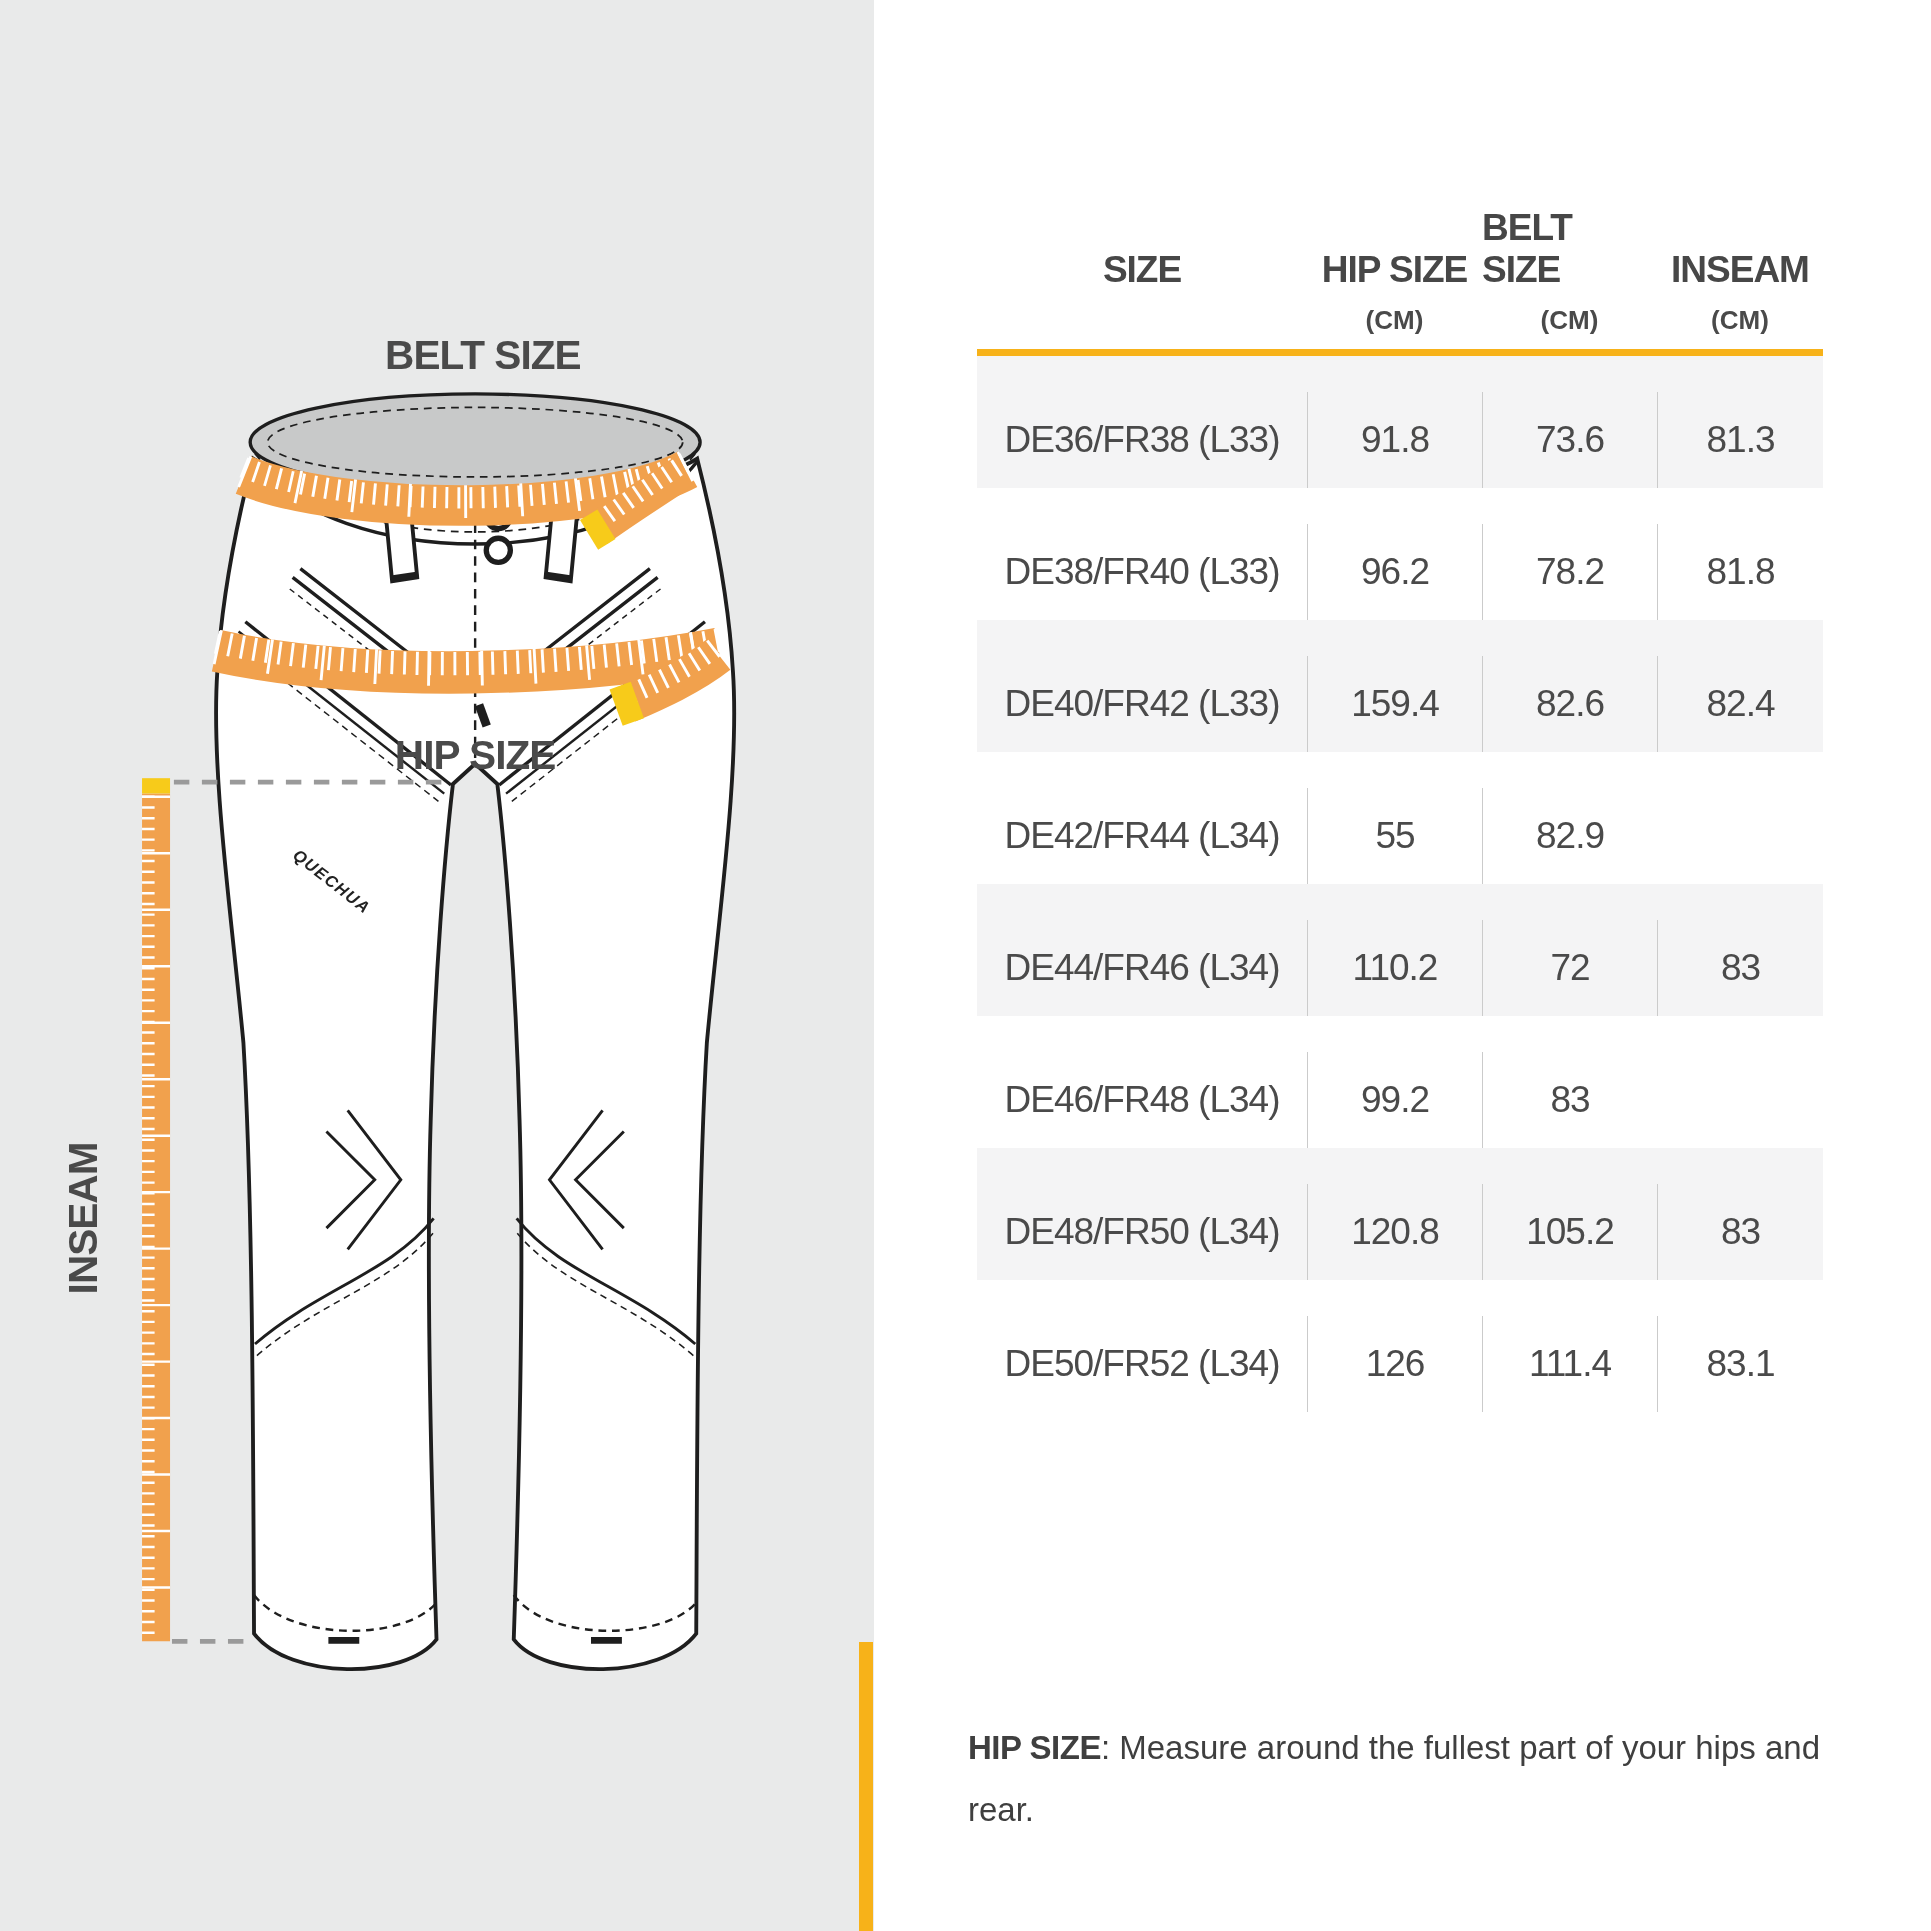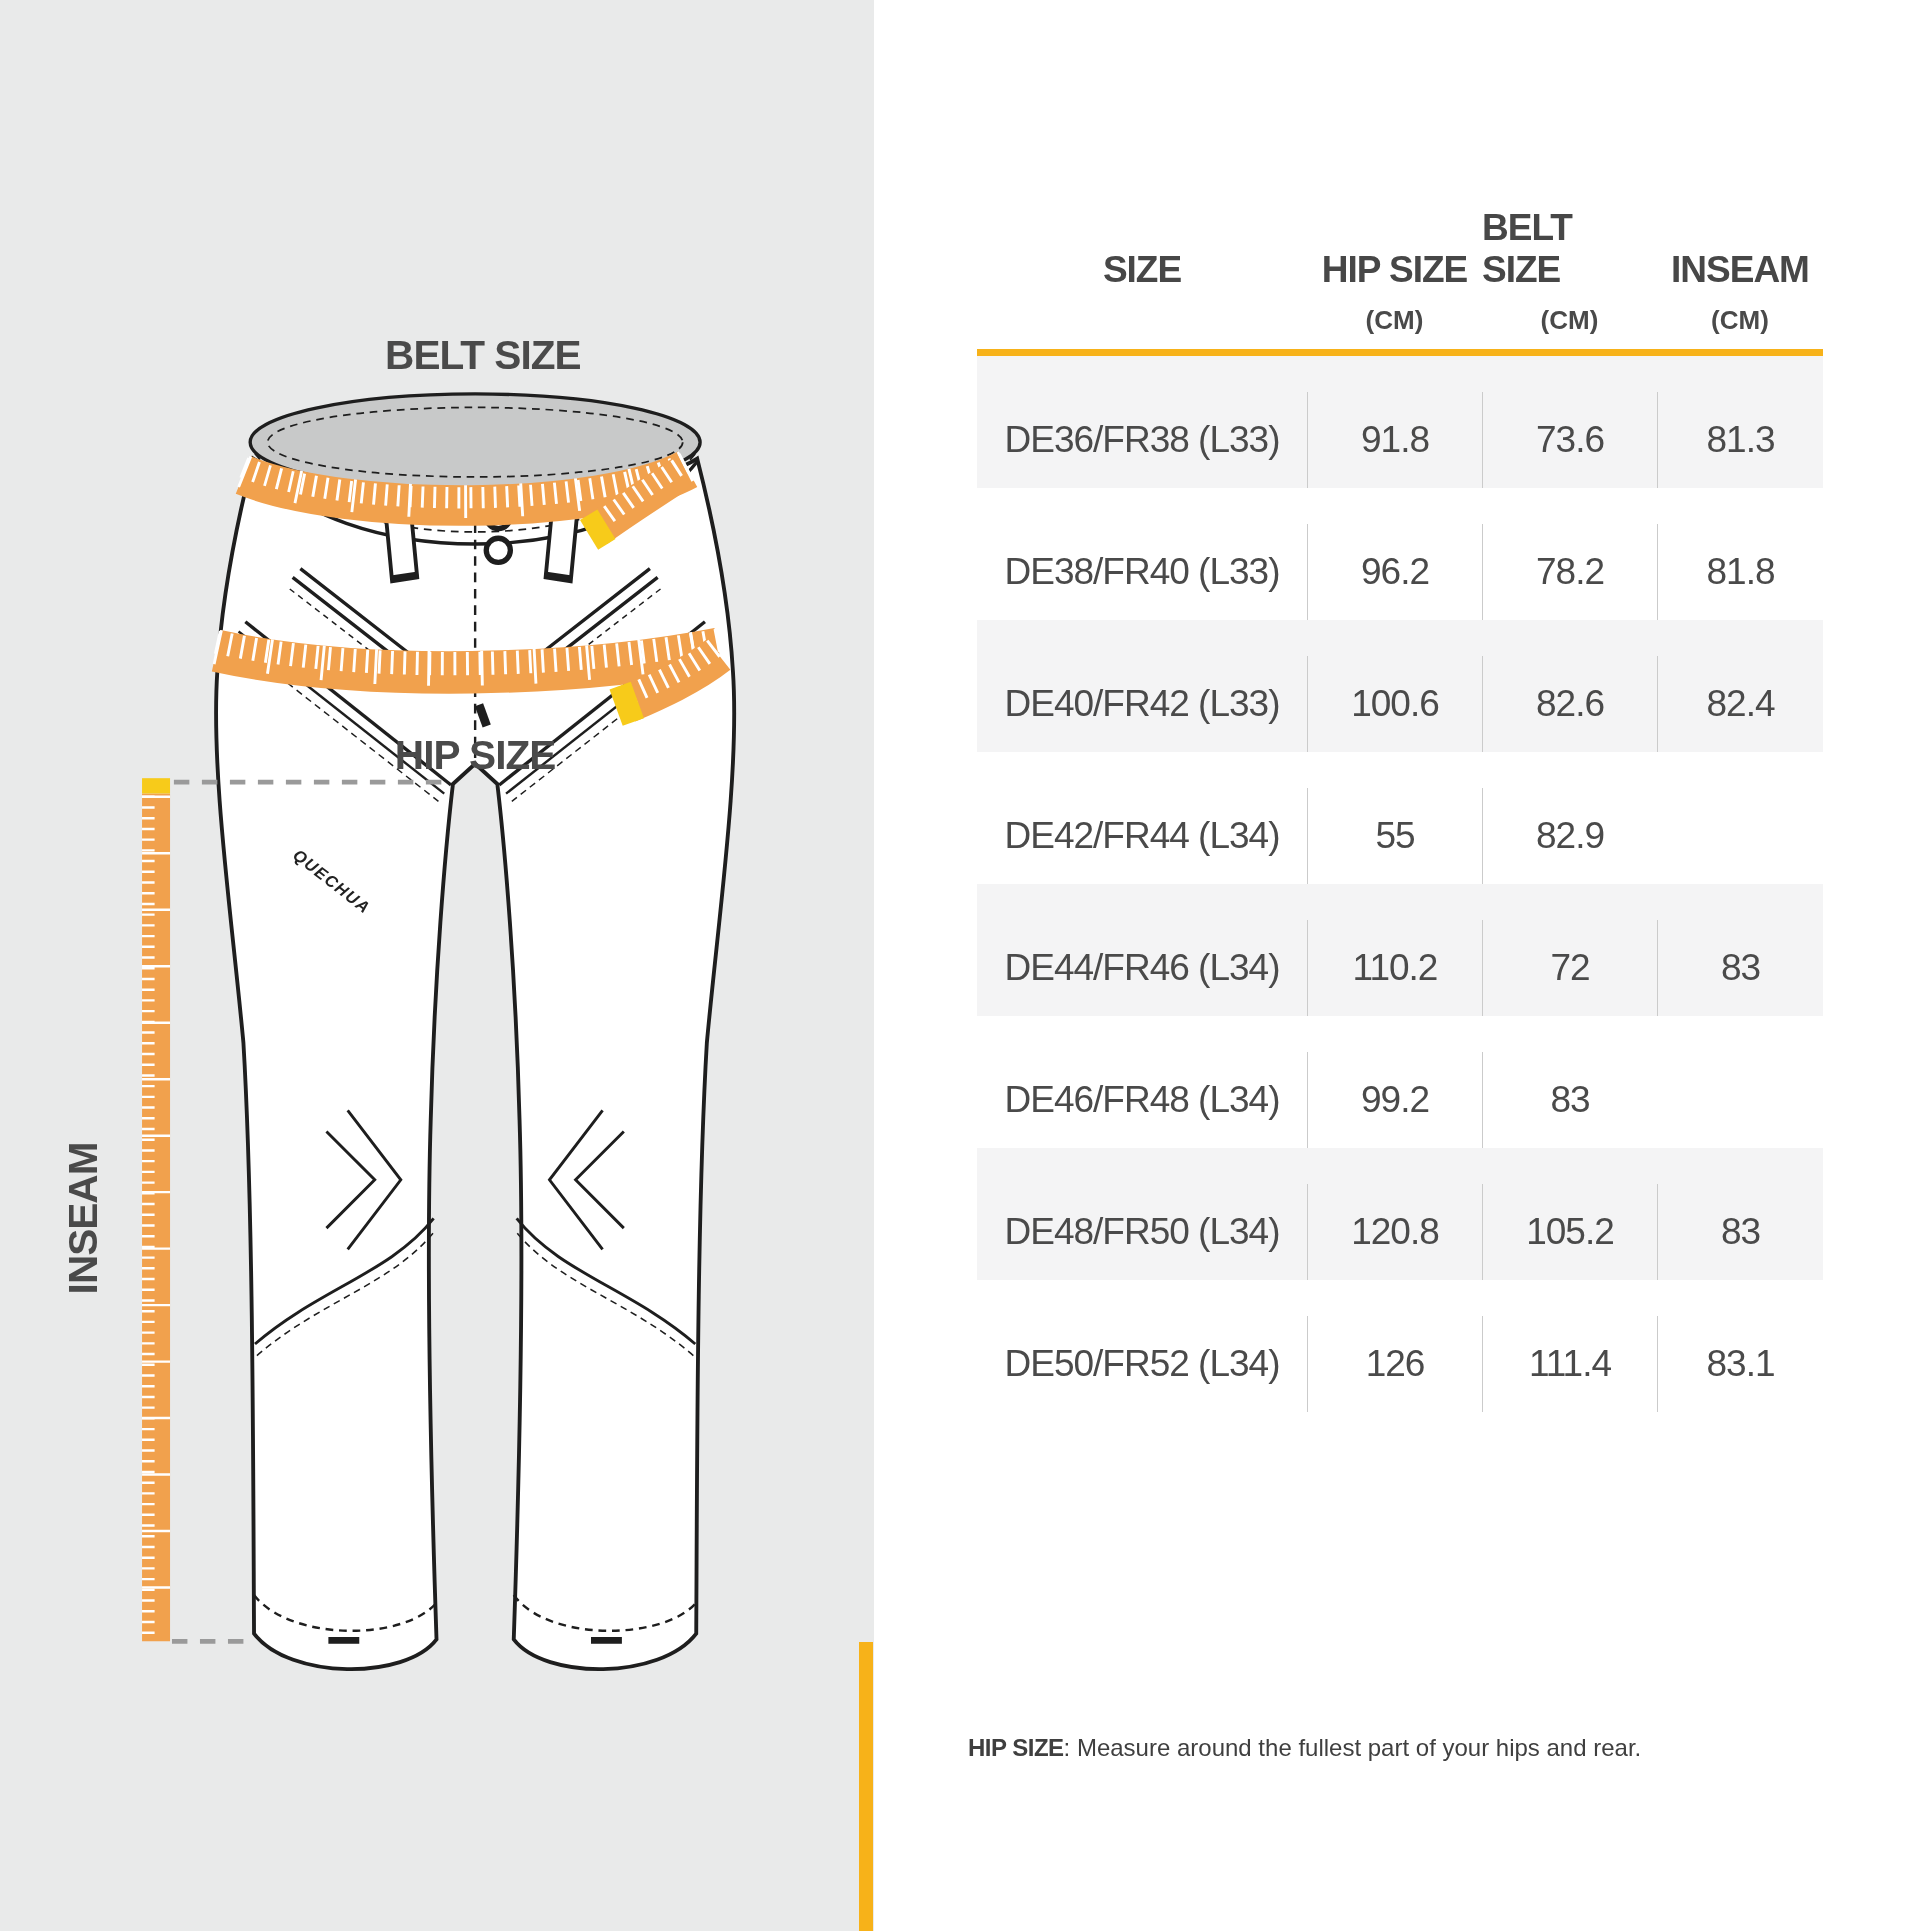--- a/index.html
+++ b/index.html
@@ -15,21 +15,21 @@
             font-size:37px;font-weight:700;letter-spacing:-1px;color:#474747;}
   .th-unit{height:58px;display:flex;align-items:center;justify-content:center;
            font-size:26px;font-weight:700;color:#4a4a4a;}
   .rule{width:846px;height:6.8px;background:#f7b219;}
   .trow{height:132px;}
   .trow:nth-child(odd){background:#f4f4f5;}
   .tcell{display:flex;align-items:center;justify-content:center;
          font-size:37px;font-weight:400;letter-spacing:-1px;color:#4a4a4a;margin-top:36px;}
   .trow .tcell + .tcell{border-left:1.9px solid #cbcbcb;}
   
-  #notes{left:968px;top:1717px;font-size:24px;line-height:62px;color:#3f3f3f;width:917px;}
+  #notes{left:968px;top:1717px;font-size:33px;line-height:62px;color:#3f3f3f;width:917px;}
   #notes b{font-weight:700;letter-spacing:-0.5px;}
   svg text{font-family:"Liberation Sans",sans-serif;}
   .diagram-label{font-size:42px;font-weight:700;letter-spacing:-1px;fill:#4a4a4a;}
 </style>
 </head>
 <body>
 
 <div class="abs" id="left-panel">
 <svg width="874" height="1931" viewBox="0 0 905 2000">
 
@@ -164,21 +164,21 @@
       <div class="tcell">81.3</div>
     </div>
     <div class="grid trow">
       <div class="tcell">DE38/FR40 (L33)</div>
       <div class="tcell">96.2</div>
       <div class="tcell">78.2</div>
       <div class="tcell">81.8</div>
     </div>
     <div class="grid trow">
       <div class="tcell">DE40/FR42 (L33)</div>
-      <div class="tcell">100.6</div>
+      <div class="tcell">159.4</div>
       <div class="tcell">82.6</div>
       <div class="tcell">82.4</div>
     </div>
     <div class="grid trow">
       <div class="tcell">DE42/FR44 (L34)</div>
       <div class="tcell">55</div>
       <div class="tcell">82.9</div>
     </div>
     <div class="grid trow">
       <div class="tcell">DE44/FR46 (L34)</div>

